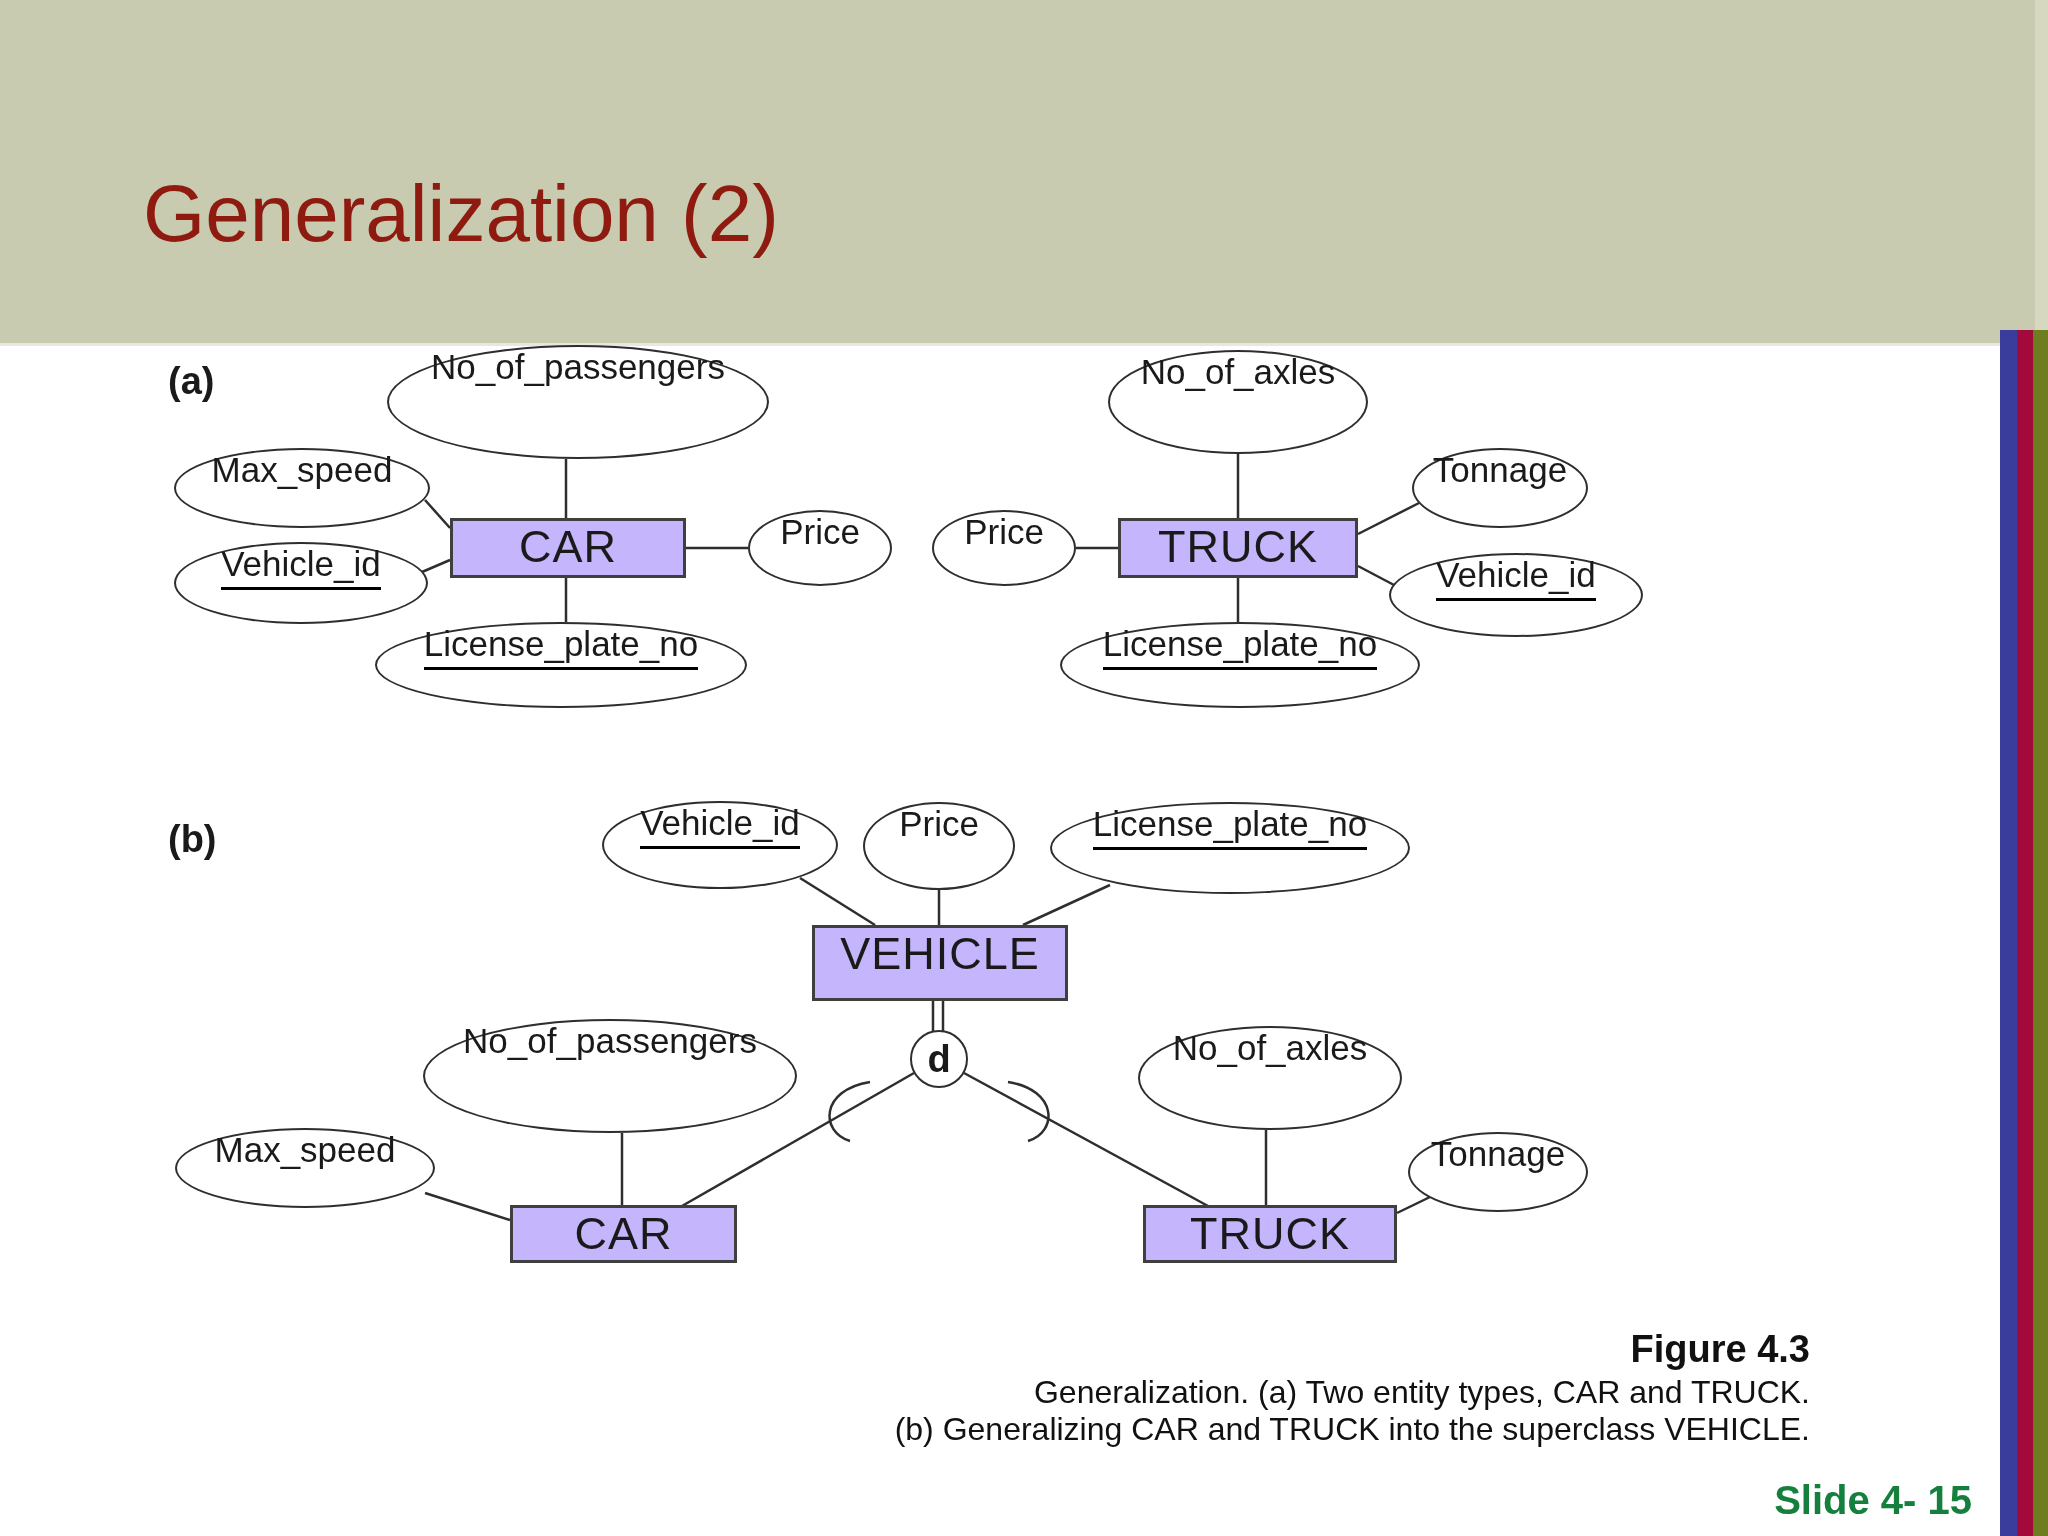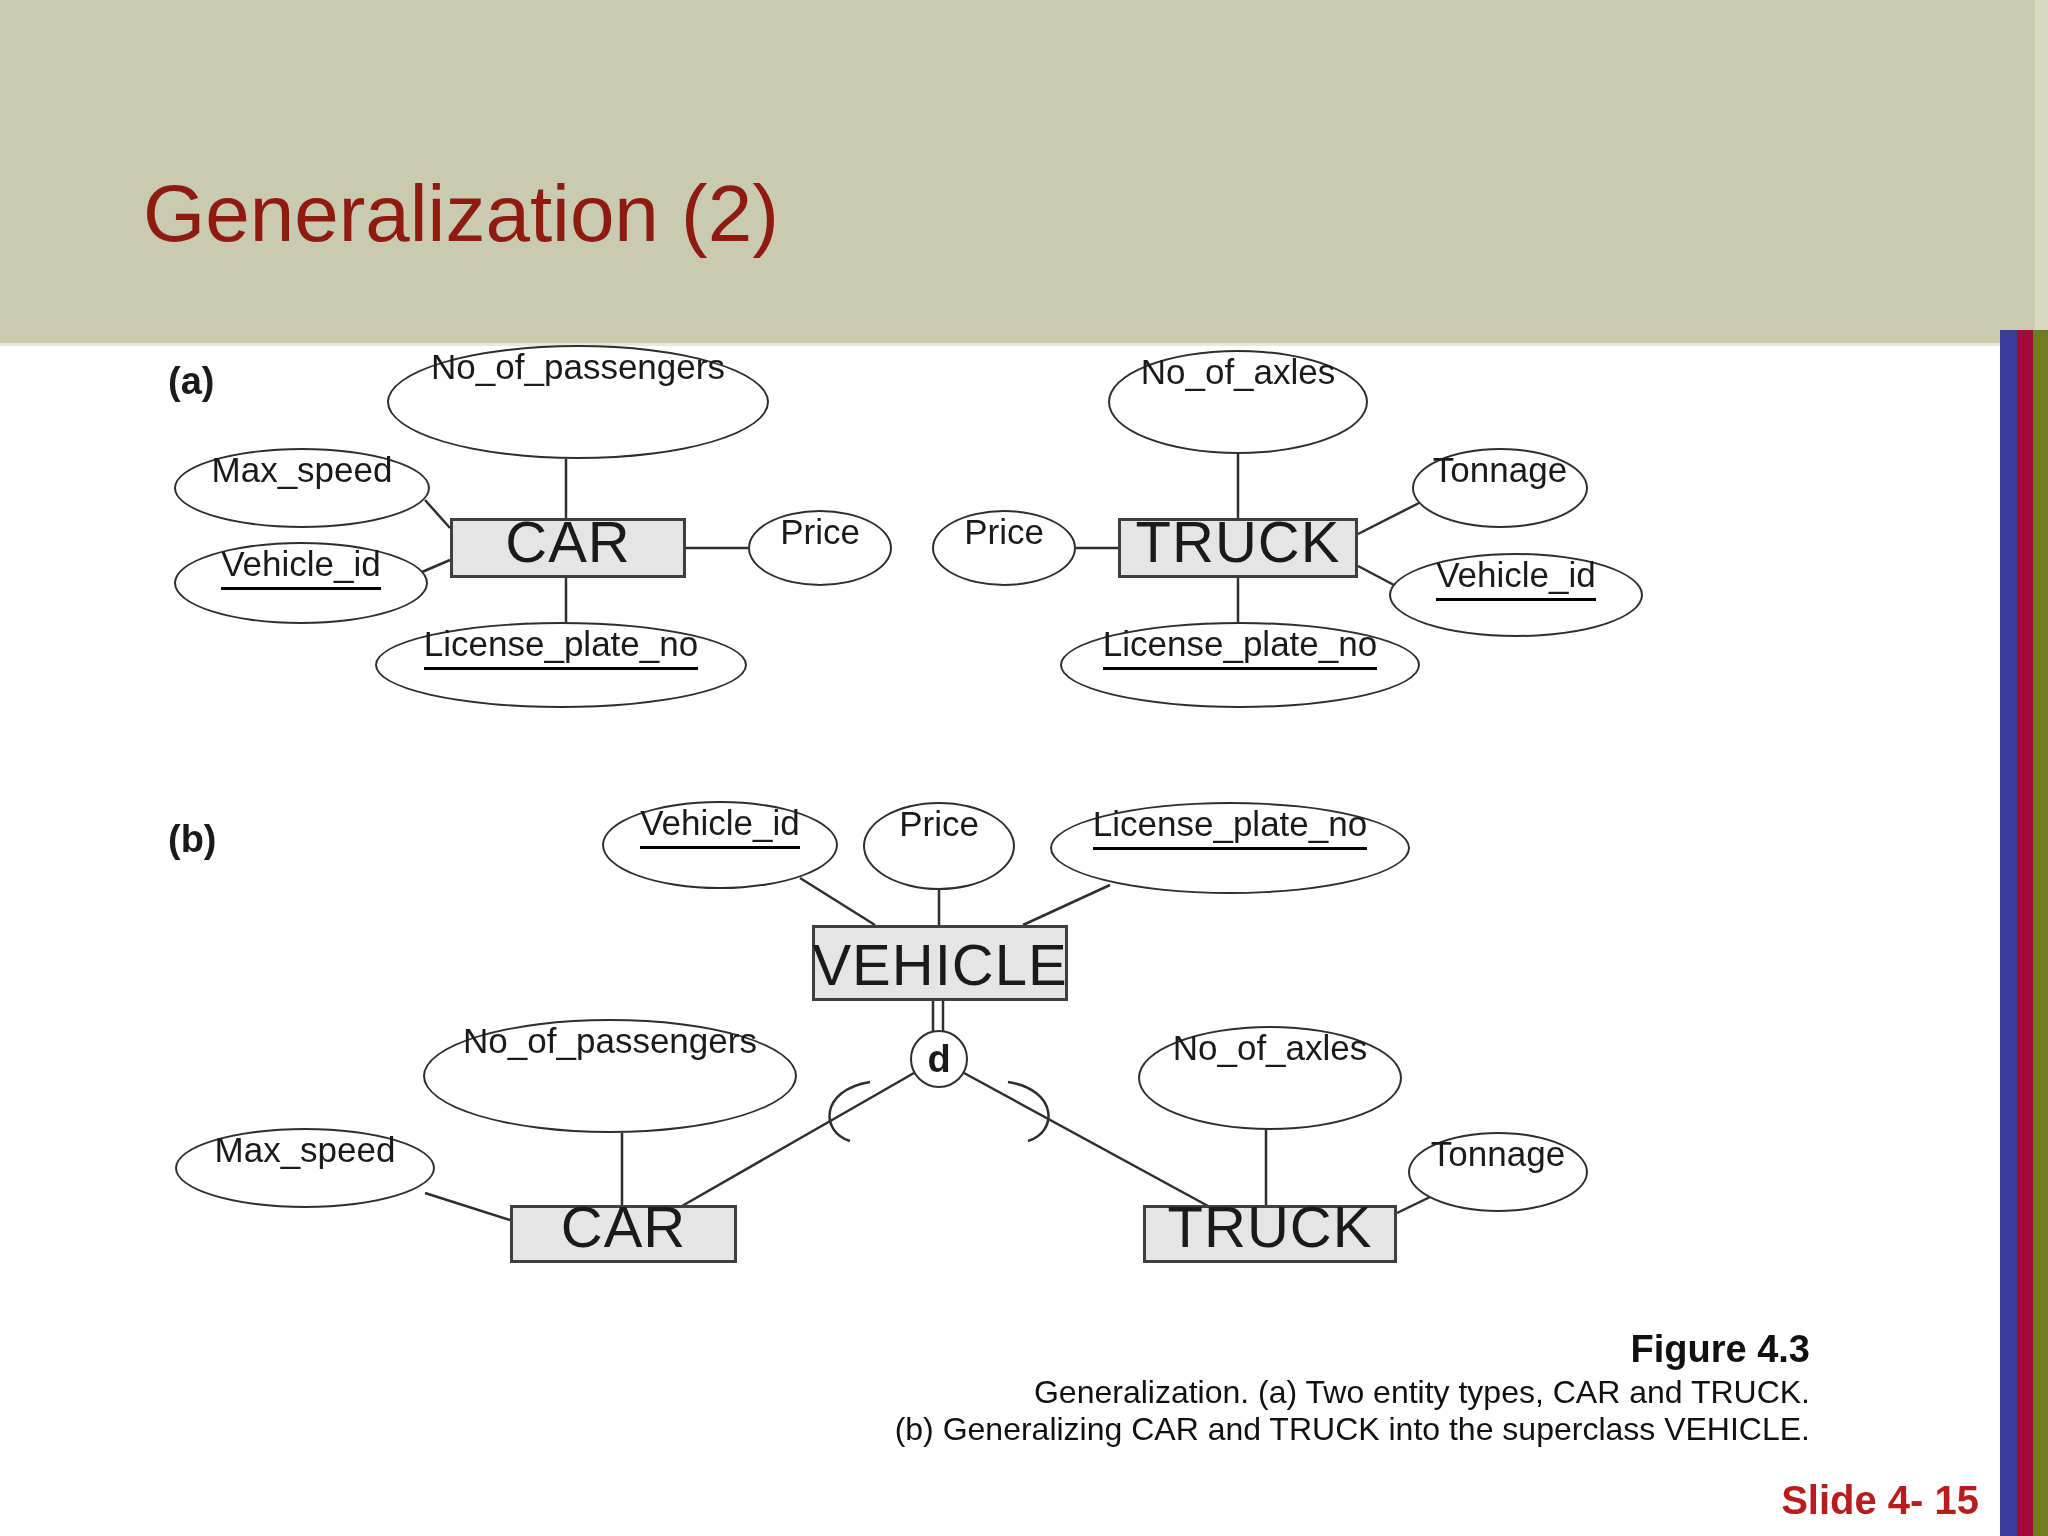--- a/index.html
+++ b/index.html
@@ -25,22 +25,22 @@
   #stripe-crimson{left:2017px;width:16px;background:#a20a3c;}
   #stripe-olive{left:2033px;width:15px;background:#6e7d20;}
   
   .ellipse{
     position:absolute;box-sizing:border-box;border:2.5px solid #2e2e2e;border-radius:50%;
     background:#ffffff;display:flex;align-items:flex-start;justify-content:center;
     font-size:35px;color:#1a1a1a;z-index:2;white-space:nowrap;
   }
   .entity{
     position:absolute;box-sizing:border-box;border:3px solid #3f3f3f;
-    background:#e5e5e5;display:flex;align-items:flex-end;justify-content:center;
-    font-size:58px;color:#1a1a1a;z-index:2;letter-spacing:1px;
+    background:#c4b5fd;display:flex;align-items:flex-start;justify-content:center;
+    font-size:45px;color:#1a1a1a;z-index:2;letter-spacing:1px;
   }
   .keyline{border-bottom:3px solid #000000;padding-bottom:3px;}
   .part-label{
     position:absolute;font-size:38px;font-weight:bold;color:#1a1a1a;z-index:2;
   }
   #d-circle{
     position:absolute;left:910px;top:1030px;width:58px;height:58px;box-sizing:border-box;
     border:2.5px solid #2e2e2e;border-radius:50%;background:#ffffff;
     display:flex;align-items:center;justify-content:center;
     font-size:38px;font-weight:bold;color:#1a1a1a;z-index:2;
@@ -49,21 +49,21 @@
   
   #caption{
     position:absolute;top:1326px;right:238px;text-align:right;color:#111111;z-index:2;
   }
   #caption .fig{font-size:38px;font-weight:bold;line-height:1.25;}
   #caption .cap-line{font-size:32px;line-height:1.18;}
   #copyright{
     position:absolute;left:152px;top:1492px;font-size:28px;color:#111111;z-index:2;
   }
   #slide-number{
-    position:absolute;right:69px;top:1478px;font-size:40px;font-weight:bold;color:#b91c1c;z-index:2;
+    position:absolute;right:76px;top:1478px;font-size:40px;font-weight:bold;color:#15803d;z-index:2;
   }
 </style>
 </head>
 <body>
 
 <div id="slide">
 
   <div id="header">
     <div id="title">Generalization (2)</div>
     <div id="header-edge"></div>

